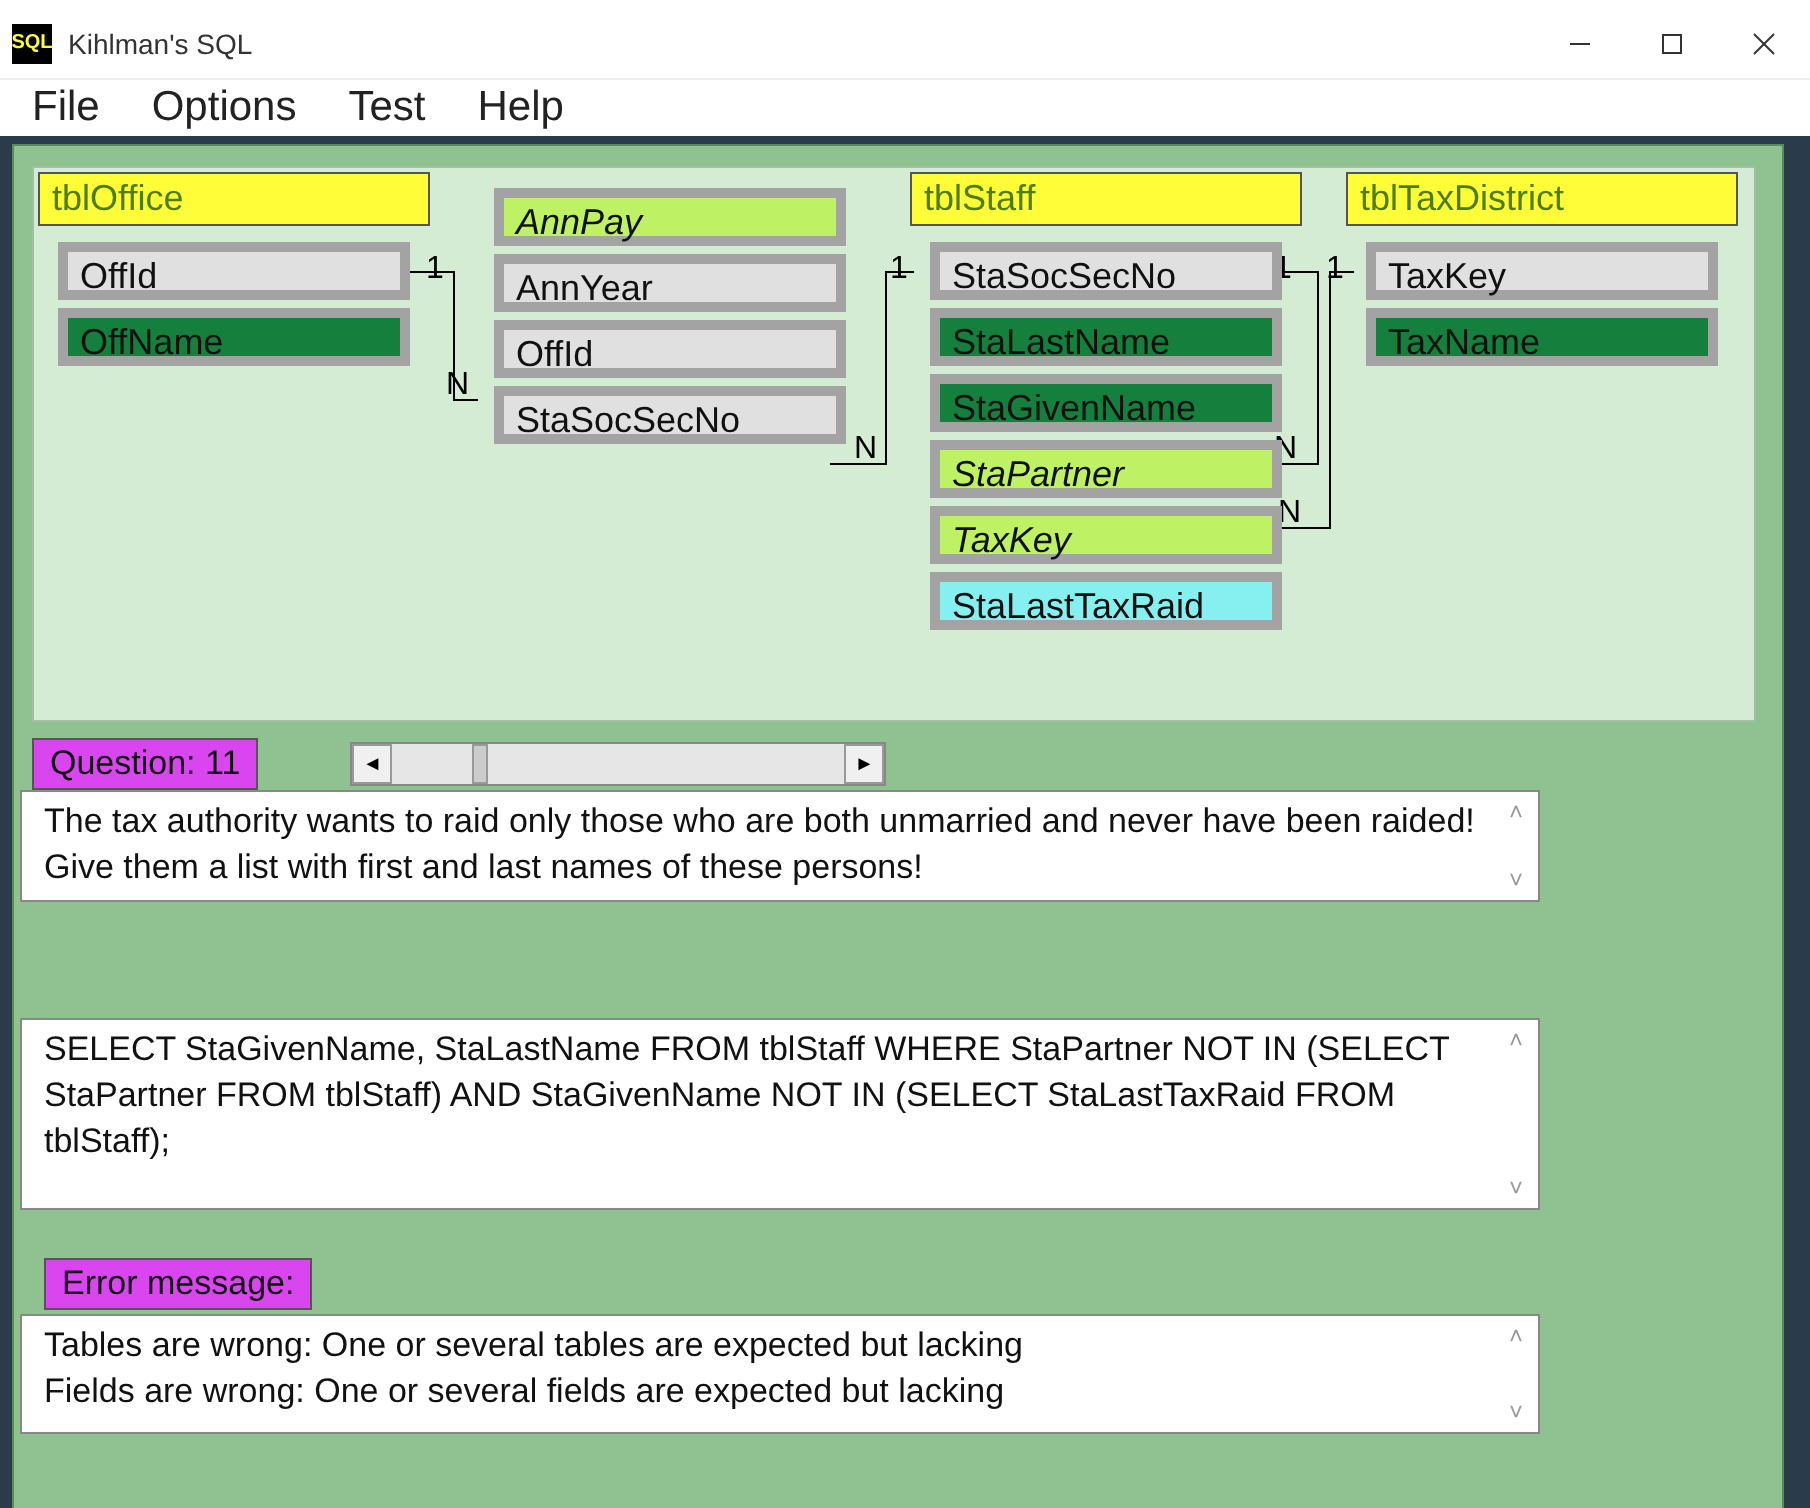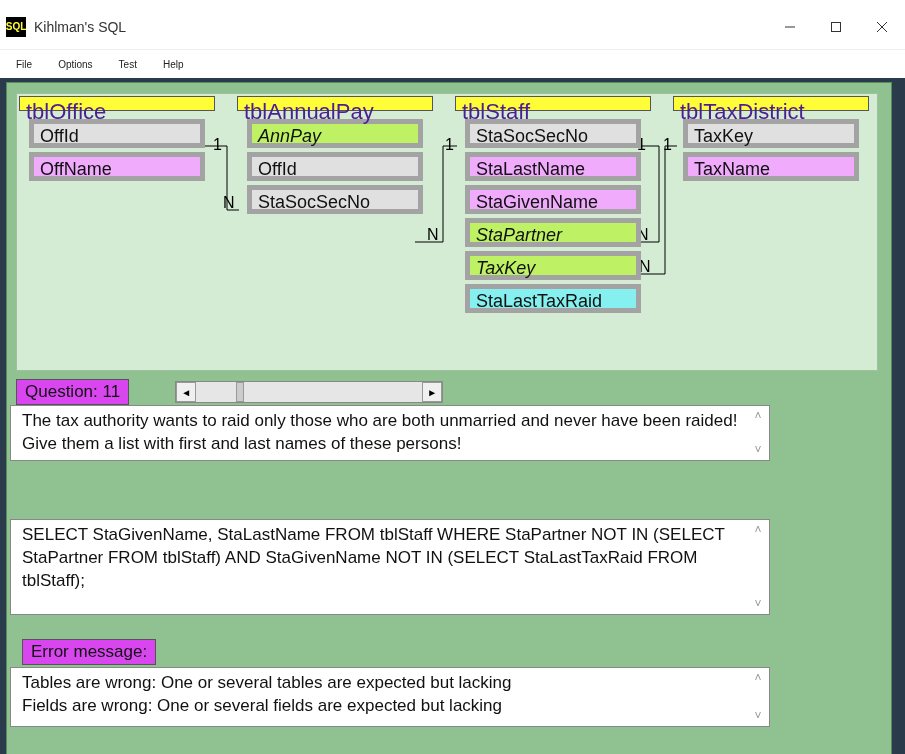--- a/index.html
+++ b/index.html
@@ -14,21 +14,21 @@
     overflow: hidden;
   }
   .window {
     width: 905px;
     height: 754px;
     background: #fff;
     display: flex;
     flex-direction: column;
   }
   .titlebar {
-    height: 50px;
+    height: 40px;
     background: #fff;
     display: flex;
     align-items: center;
     padding: 4px 0 0 6px;
     border-bottom: 1px solid #eee;
   }
   .app-icon {
     width: 20px; height: 20px;
     background: #000;
     color: #fffd38;
@@ -51,21 +51,21 @@
     height: 28px;
     display: flex;
     align-items: center;
     padding: 0 4px;
     gap: 2px;
     background: #fff;
   }
   .menu-item {
     padding: 3px 12px;
     color: #222;
-    font-size: 10px;
+    font-size: 21px;
   }
   .client {
     flex: 1;
     background: #2a3b4c;
     padding: 0;
     position: relative;
   }
   .green-panel {
     position: absolute;
     left: 6px; top: 4px;
@@ -83,37 +83,37 @@
     border: 1px solid #a0c0a0;
   }
   .tbl {
     position: absolute;
     width: 196px;
   }
   .tbl-header {
     background: #fffd38;
     border: 1px solid #555;
     padding: 2px 6px;
-    font-size: 22px;
-    color: #4c1d95;
-    height: 15px;
+    font-size: 18px;
+    color: #4d7c0f;
+    height: 27px;
   }
   .tbl-body {
     padding: 4px 10px 10px 10px;
   }
   .fld {
     border: 5px solid #a3a3a3;
     padding: 2px 6px;
     font-size: 18px;
     margin-top: 4px;
     height: 29px;
     color: #111;
   }
   .c-grey  { background: #e0e0e0; }
-  .c-green { background: #f0abfc; }
+  .c-green { background: #15803d; }
   .c-yel   { background: #bef264; font-style: italic; }
   .c-cyan  { background: #85f0ef; }
 
   .rel-label {
     position: absolute;
     font-size: 16px;
     color: #000;
   }
 
   
@@ -247,23 +247,23 @@
 
         <div class="tbl" style="left:2px;top:2px;width:196px;">
           <div class="tbl-header">tblOffice</div>
           <div class="tbl-body">
             <div class="fld c-grey">OffId</div>
             <div class="fld c-green">OffName</div>
           </div>
         </div>
 
         <div class="tbl" style="left:220px;top:2px;width:196px;">
-          <div class="tbl-header">tblAnnualPay</div>
           <div class="tbl-body">
             <div class="fld c-yel">AnnPay</div>
+            <div class="fld c-grey">AnnYear</div>
             <div class="fld c-grey">OffId</div>
             <div class="fld c-grey">StaSocSecNo</div>
           </div>
         </div>
 
         <div class="tbl" style="left:438px;top:2px;width:196px;">
           <div class="tbl-header">tblStaff</div>
           <div class="tbl-body">
             <div class="fld c-grey">StaSocSecNo</div>
             <div class="fld c-green">StaLastName</div>

